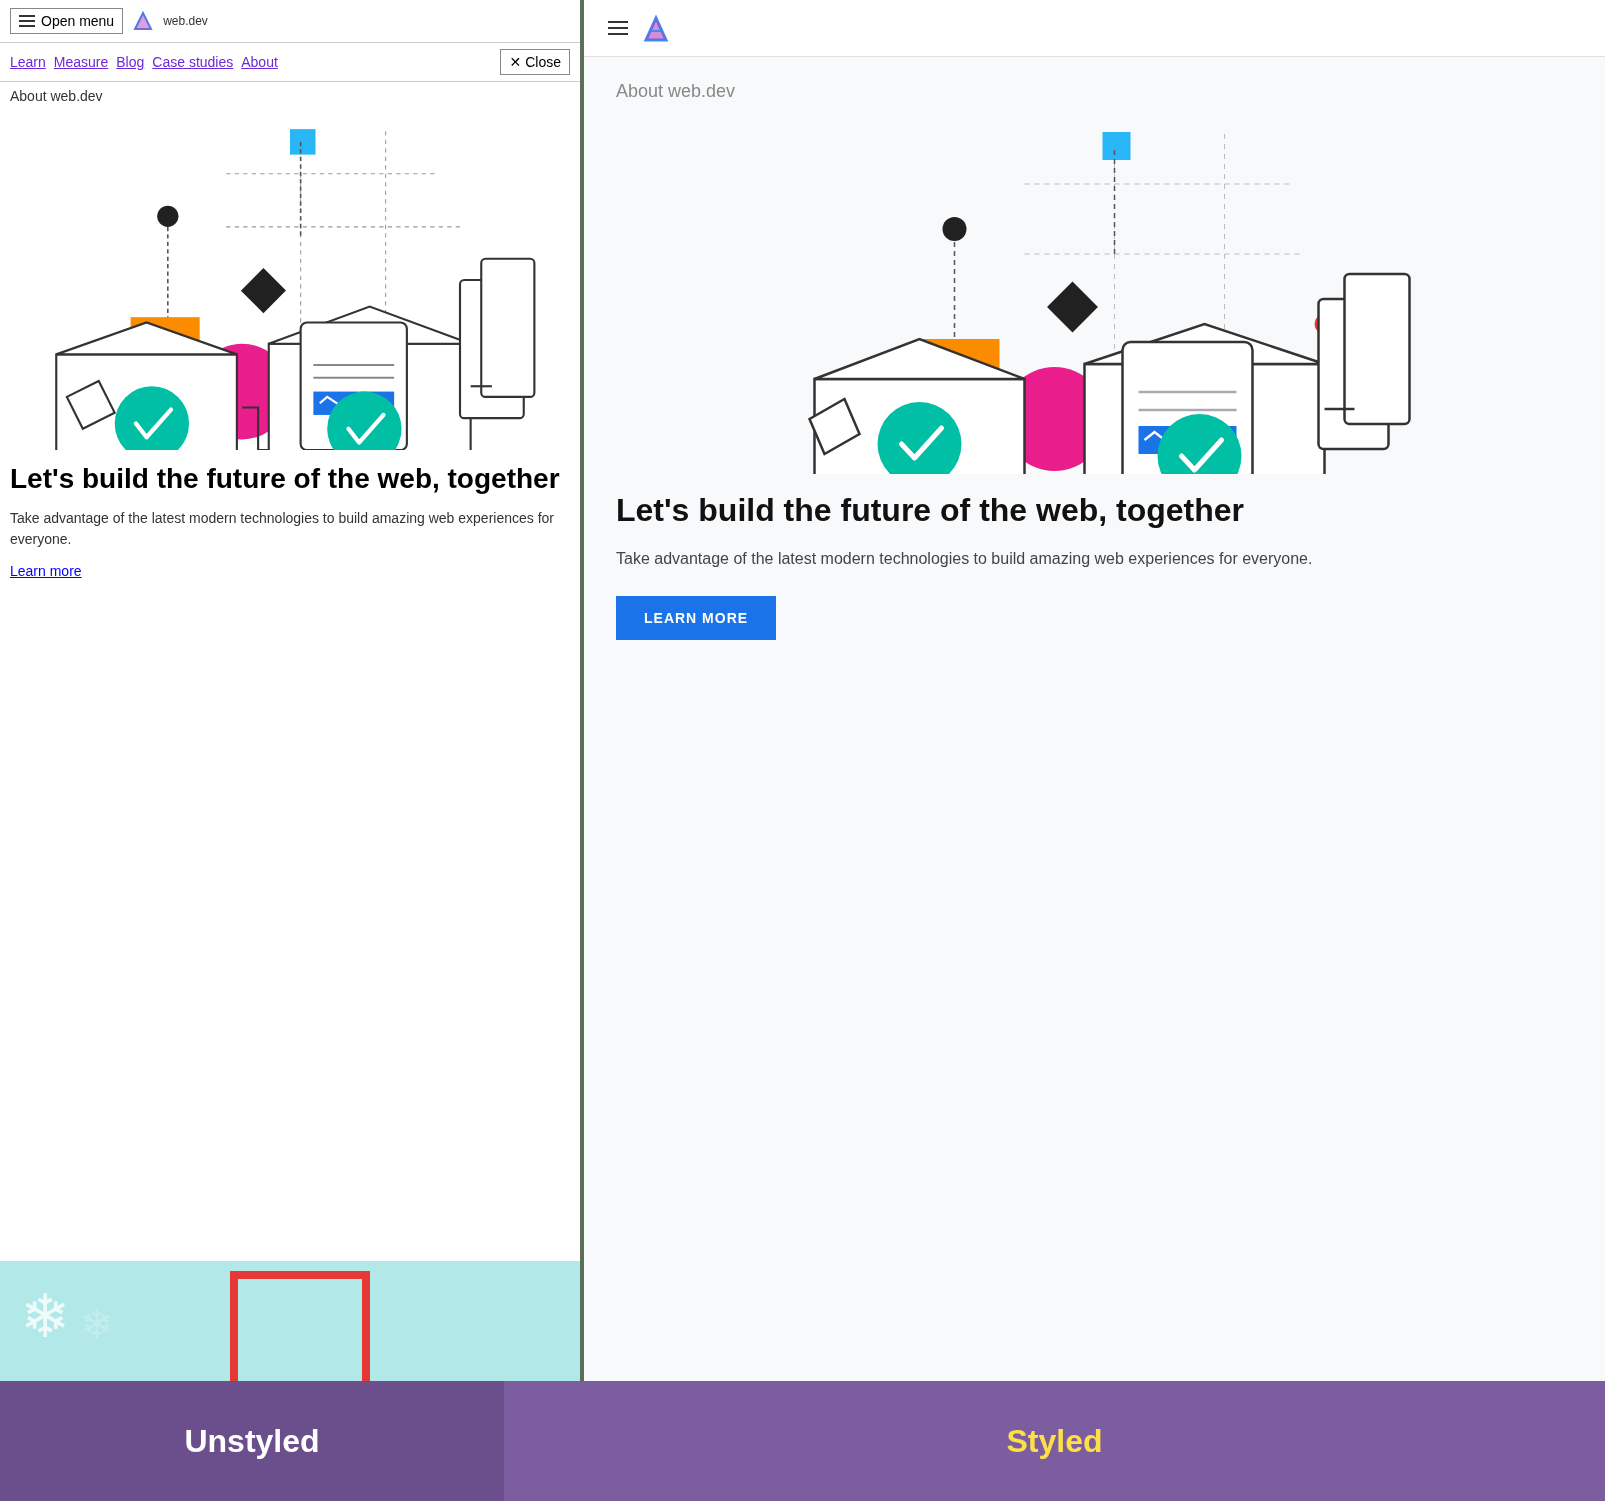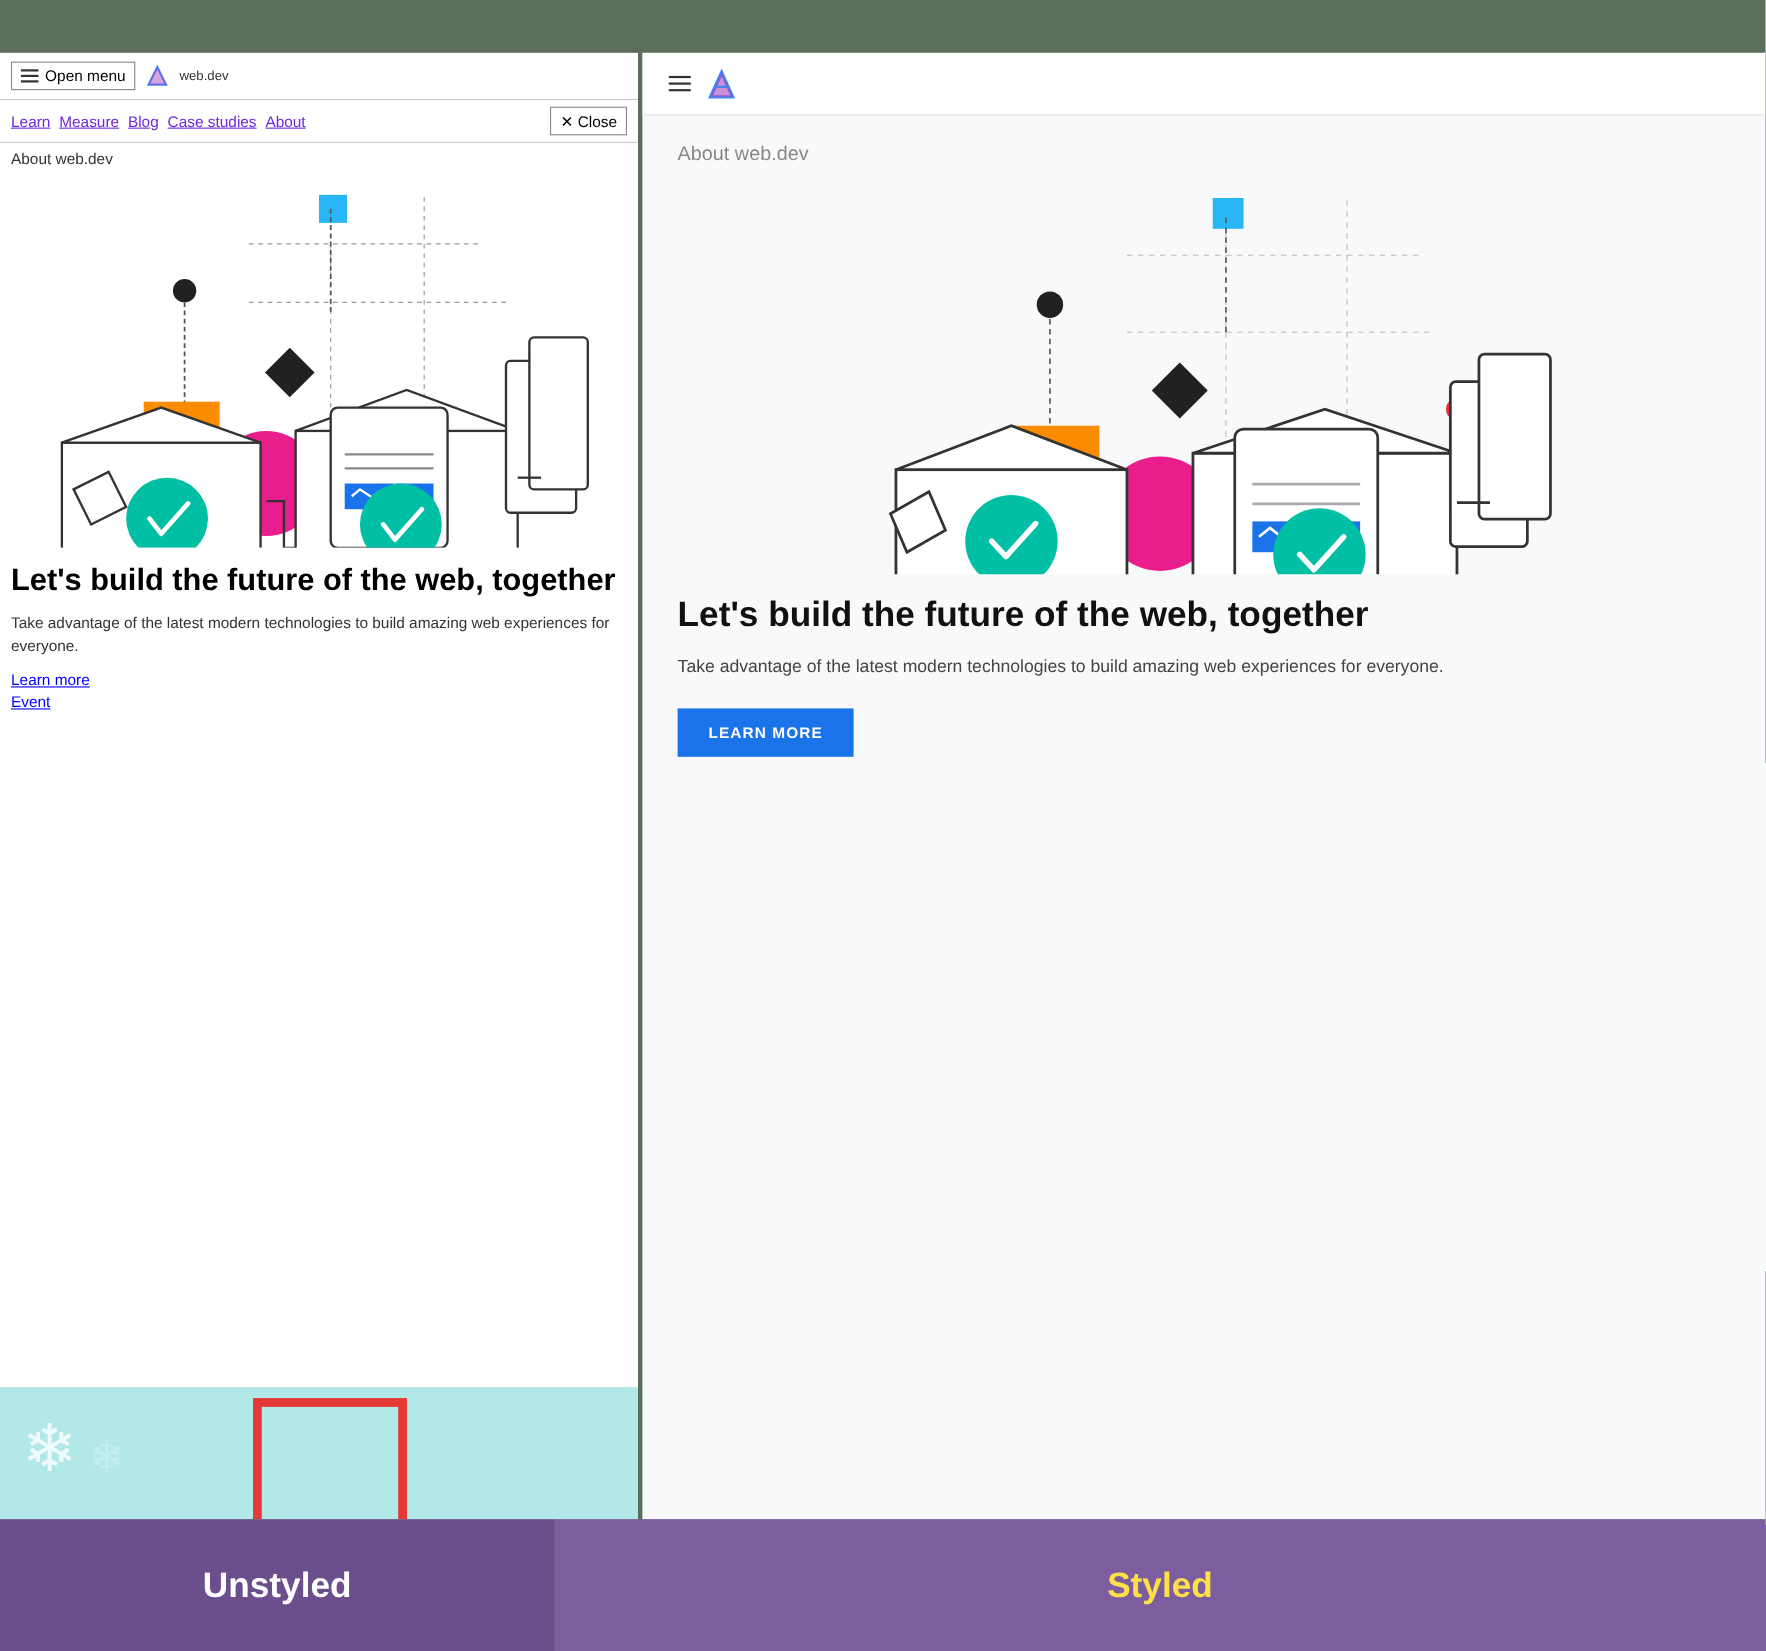--- a/index.html
+++ b/index.html
@@ -10,21 +10,20 @@
       display: flex;
       flex-direction: column;
       min-height: 1501px;
       width: 1605px;
     }
 
     .panels-container {
       display: flex;
       flex: 1;
       height: 1000px;
-      margin-top: 48px;
     }
 
     
     .panel-left {
       width: 580px;
       background: #fff;
       display: flex;
       flex-direction: column;
       position: relative;
       overflow: hidden;
@@ -371,21 +370,20 @@
 
     <div class="content-unstyled">
       <h1 class="hero-title-unstyled">
         <span>Let's build the future of the web, together</span>
       </h1>
       <p class="hero-desc-unstyled">
         <span>Take advantage of the latest modern technologies to build amazing web experiences for everyone.</span>
       </p>
       <div class="links-unstyled">
         <div><a href="#">Learn more</a></div>
-        <div><a href="#">Event</a></div>
       </div>
     </div>
 
     <div class="snow-teaser">
       <span class="snowflake" style="left:20px; top:20px;">❄</span>
       <span class="snowflake" style="left:80px; top:40px; font-size:40px; color:#c8f0f0;">❄</span>
 
       <div style="position:absolute; bottom:-30px; left:230px; width:140px; height:140px; border:8px solid #e53935; border-radius:50; background:none;"></div>
     </div>
 

